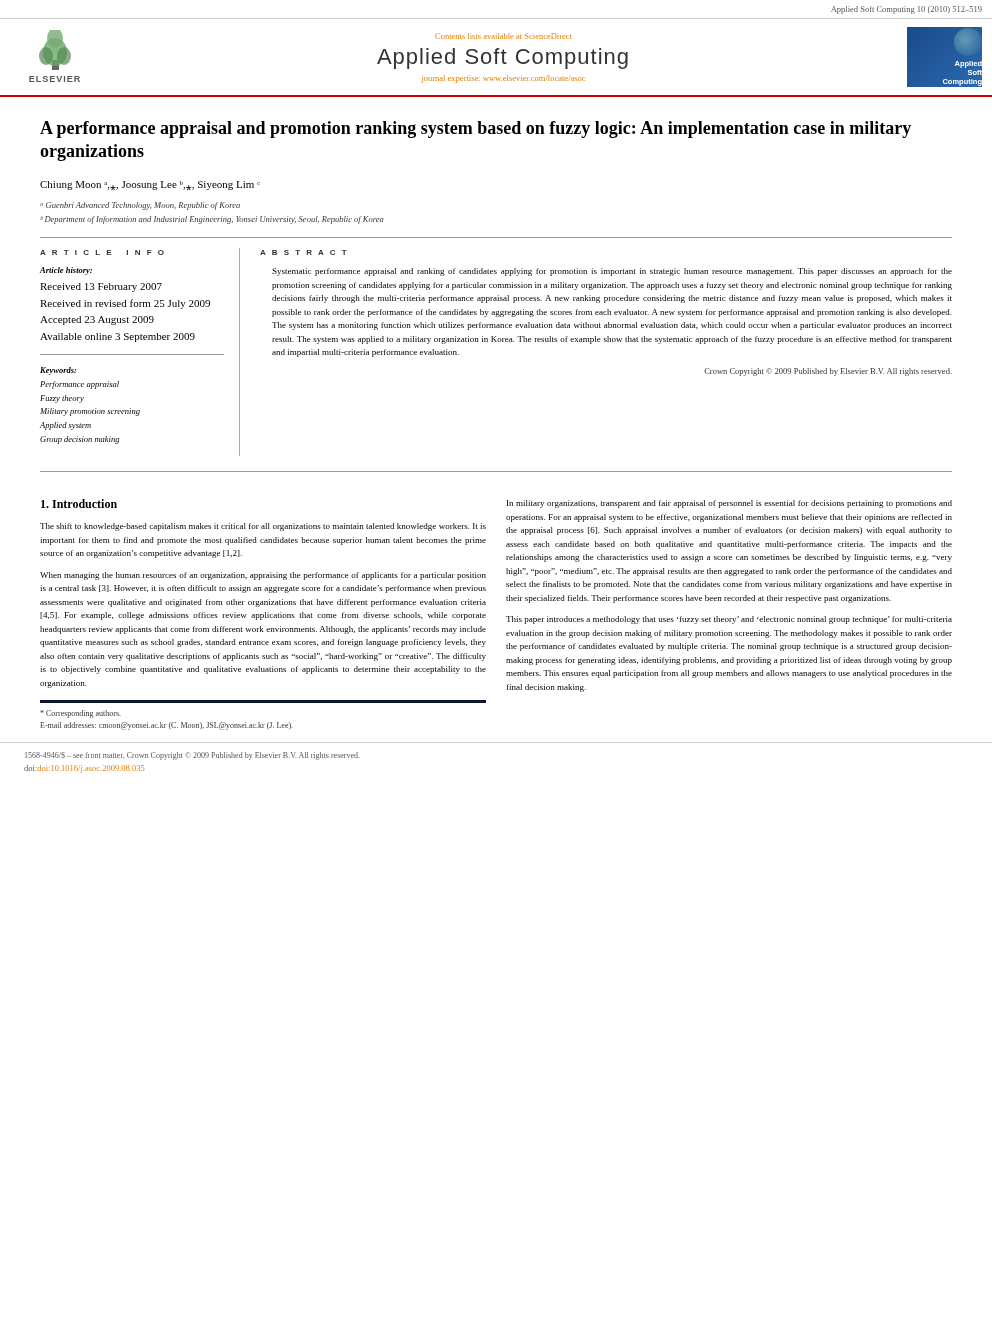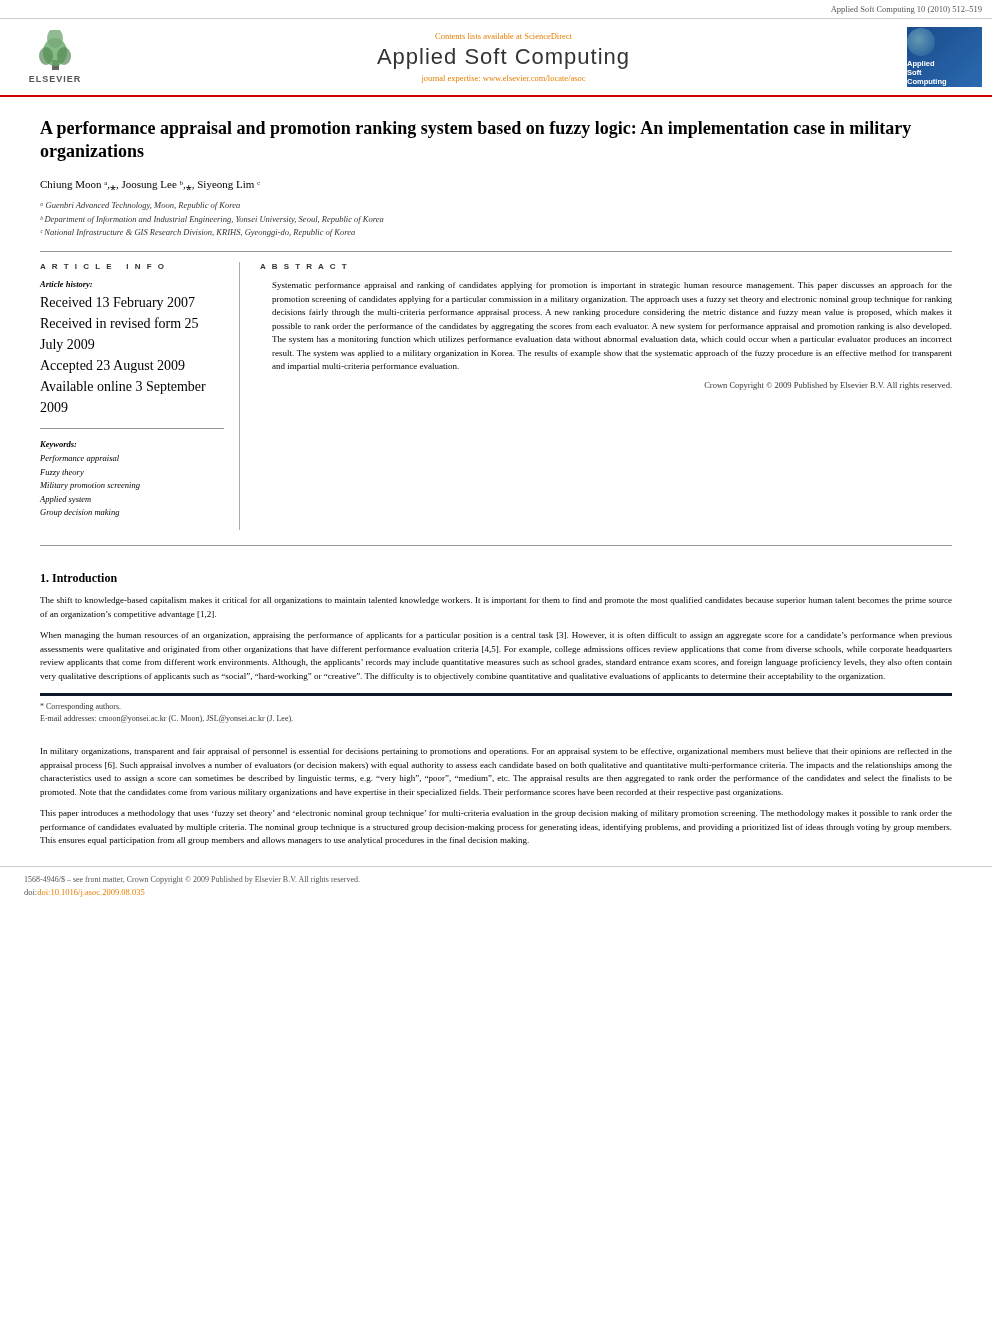--- a/index.html
+++ b/index.html
@@ -77,21 +77,21 @@
     }
     .journal-center .homepage-link span {
       color: #e67e00;
     }
     .journal-logo-box {
       width: 75px;
       height: 60px;
       background: linear-gradient(135deg, #1a4a8a, #2a6ab0);
       display: flex;
       flex-direction: column;
-      align-items: flex-start;
+      align-items: flex-end;
       justify-content: center;
       color: white;
       font-size: 7.5px;
       font-family: Arial, sans-serif;
       font-weight: bold;
       text-align: center;
       position: relative;
     }
     .journal-logo-box .circle {
       width: 28px;
@@ -168,21 +168,21 @@
     .article-info-block {
       margin-bottom: 10px;
     }
     .article-info-block .sub-label {
       font-style: italic;
       font-size: 8.5px;
       font-weight: bold;
       margin-bottom: 3px;
     }
     .article-info-block .info-line {
-      font-size: 14px;
+      font-size: 11px;
       line-height: 1.5;
     }
 
     .keywords-list {
       font-size: 8.5px;
       line-height: 1.6;
       font-style: italic;
     }
 
     .abstract-text {
@@ -196,21 +196,20 @@
       text-align: right;
       margin-top: 6px;
       color: #333;
     }
 
     
     .body-two-col {
       display: flex;
       gap: 20px;
       padding: 0 40px;
-      flex-direction: column;
     }
     .body-left {
       flex: 1;
     }
     .body-right {
       flex: 1;
     }
 
     .section-heading {
       font-size: 12px;
@@ -291,21 +290,20 @@
     <div>Computing</div>
   </div>
 </div>
 
 <div class="article-area">
   <h1 class="article-title">A performance appraisal and promotion ranking system based on fuzzy logic: An implementation case in military organizations</h1>
   <div class="authors">Chiung Moon&nbsp;ᵃ,⁎, Joosung Lee&nbsp;ᵇ,⁎, Siyeong Lim&nbsp;ᶜ</div>
   <div class="affiliations">
     <div>ᵃ Guenbri Advanced Technology, Moon, Republic of Korea</div>
     <div>ᵇ Department of Information and Industrial Engineering, Yonsei University, Seoul, Republic of Korea</div>
-    <div>ᶜ National Infrastructure &amp; GIS Research Division, KRIHS, Gyeonggi-do, Republic of Korea</div>
   </div>
   <hr class="horizontal-rule">
 
   <div class="two-col">
     <div class="left-col">
       <div class="section-label">A R T I C L E &nbsp; I N F O</div>
       <div class="article-info-block">
         <div class="sub-label">Article history:</div>
         <div class="info-line">Received 13 February 2007</div>
         <div class="info-line">Received in revised form 25 July 2009</div>

